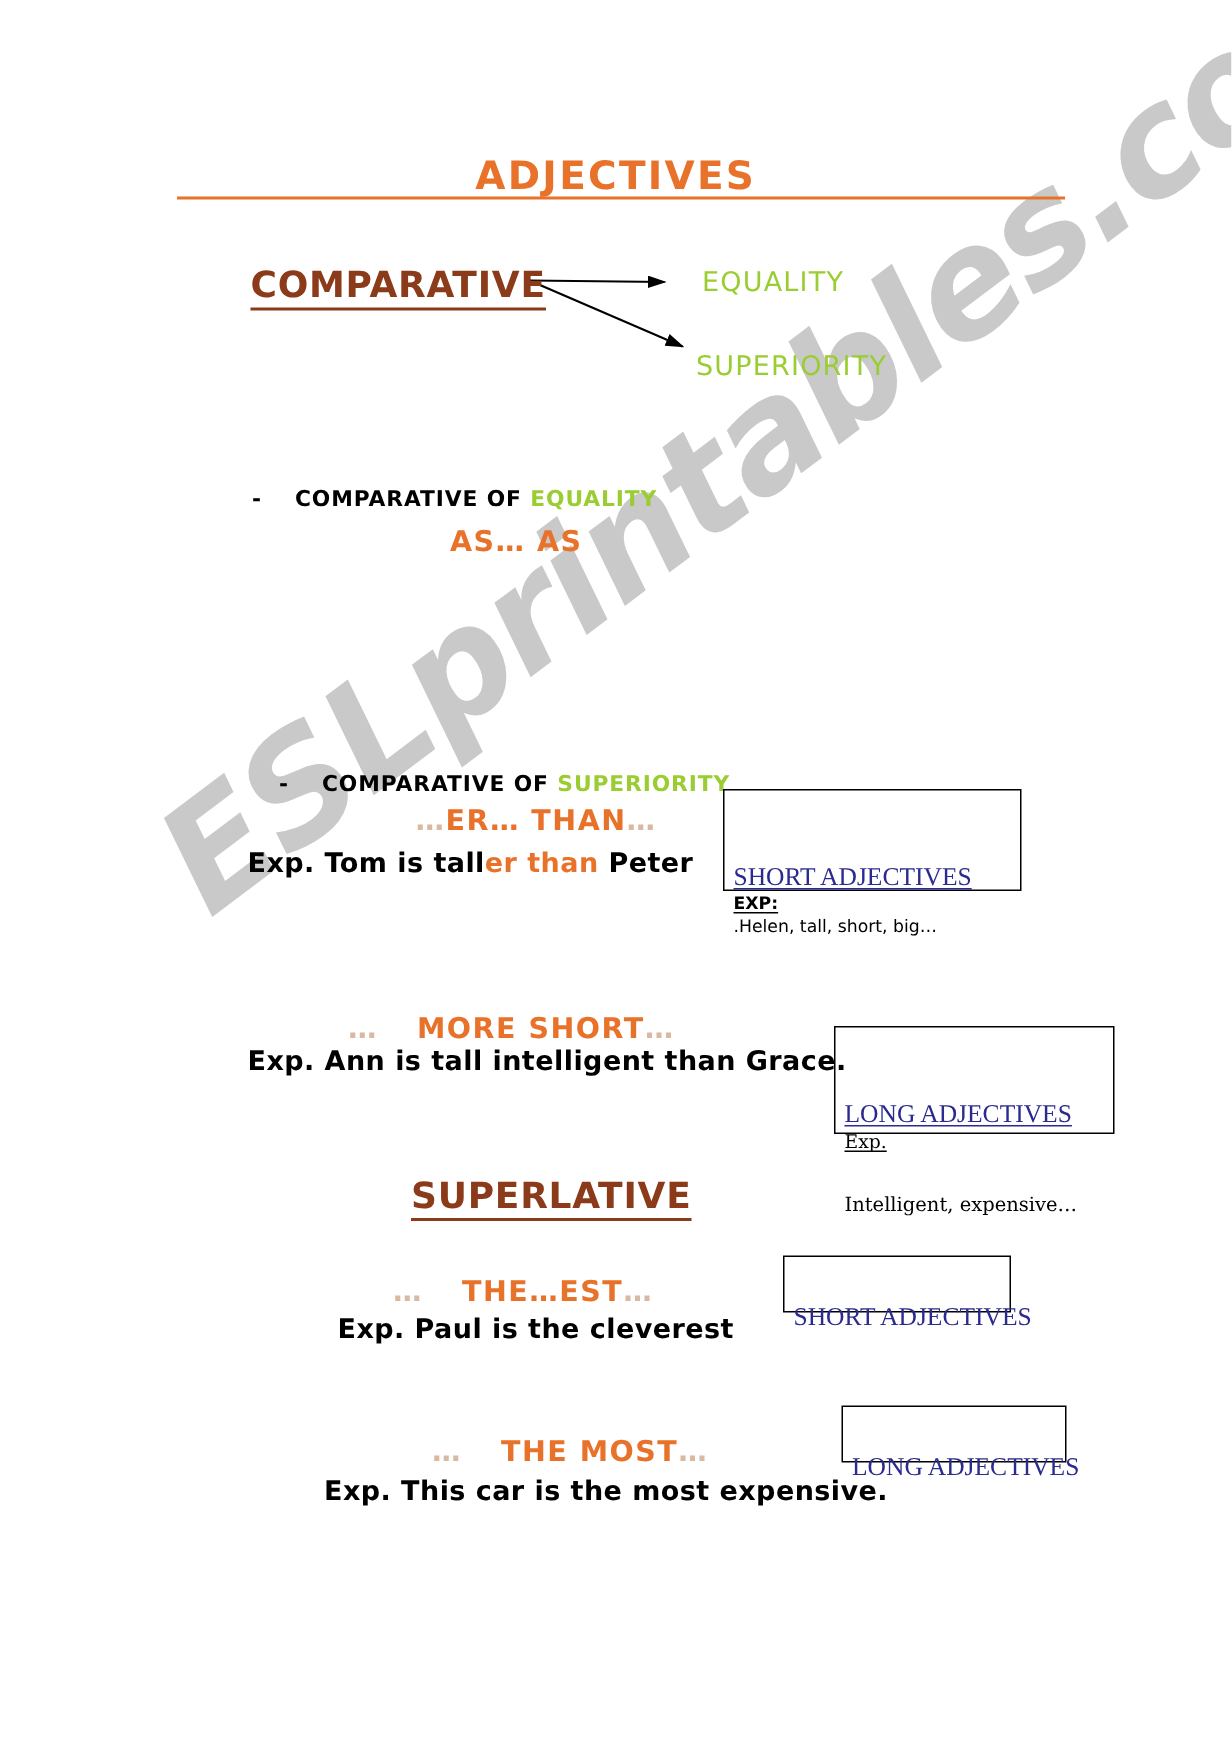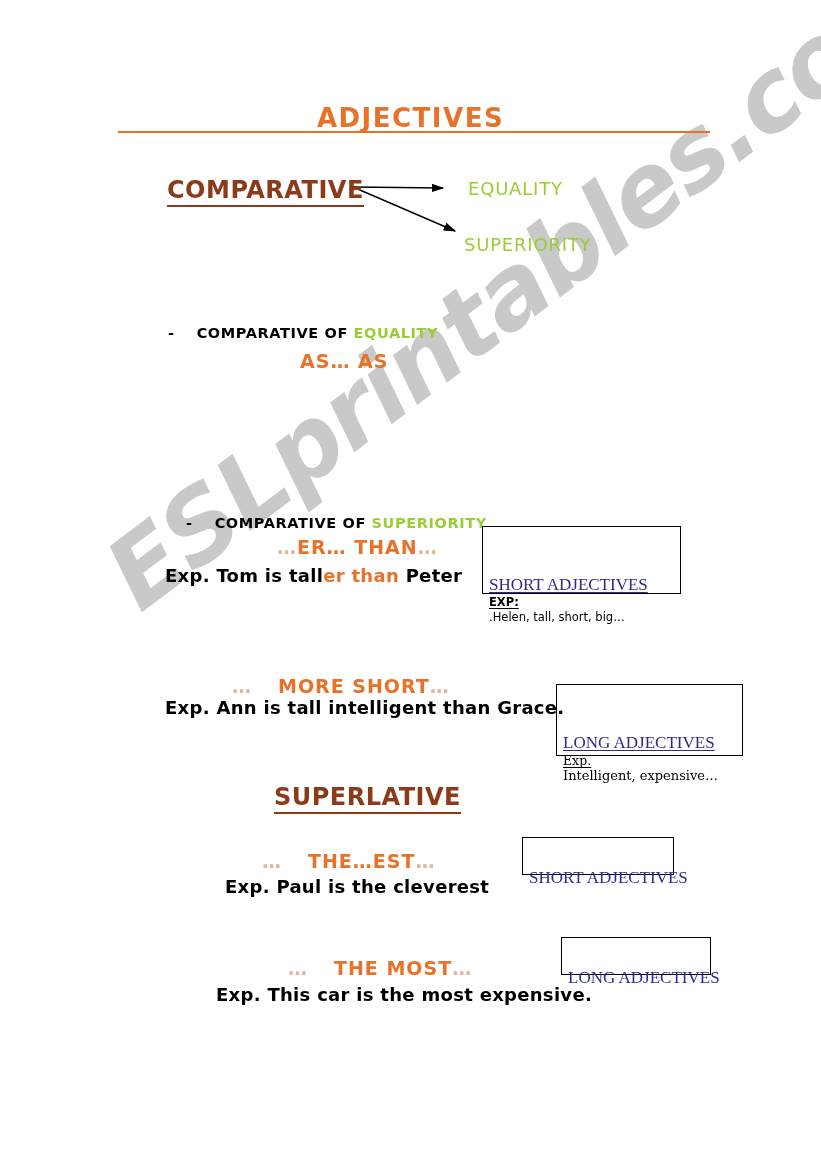--- a/index.html
+++ b/index.html
@@ -201,20 +201,21 @@
     color: #000000;
     display: block;
     line-height: 1.3;
   }
   .box-items-serif {
     font-family: "DejaVu Serif", serif;
     font-size: 13px;
     color: #000000;
     display: block;
     line-height: 1.2;
+    margin-top: 28px;
   }
 
   #box-short-1 { left: 482px; top: 526px; width: 199px; height: 68px; }
   #box-long-1  { left: 556px; top: 684px; width: 187px; height: 72px; }
   #box-short-2 { left: 522px; top: 837px; width: 152px; height: 38px;
                  display: flex; align-items: center; }
   #box-long-2  { left: 561px; top: 937px; width: 150px; height: 38px;
                  display: flex; align-items: center; }
 </style>
 </head>

